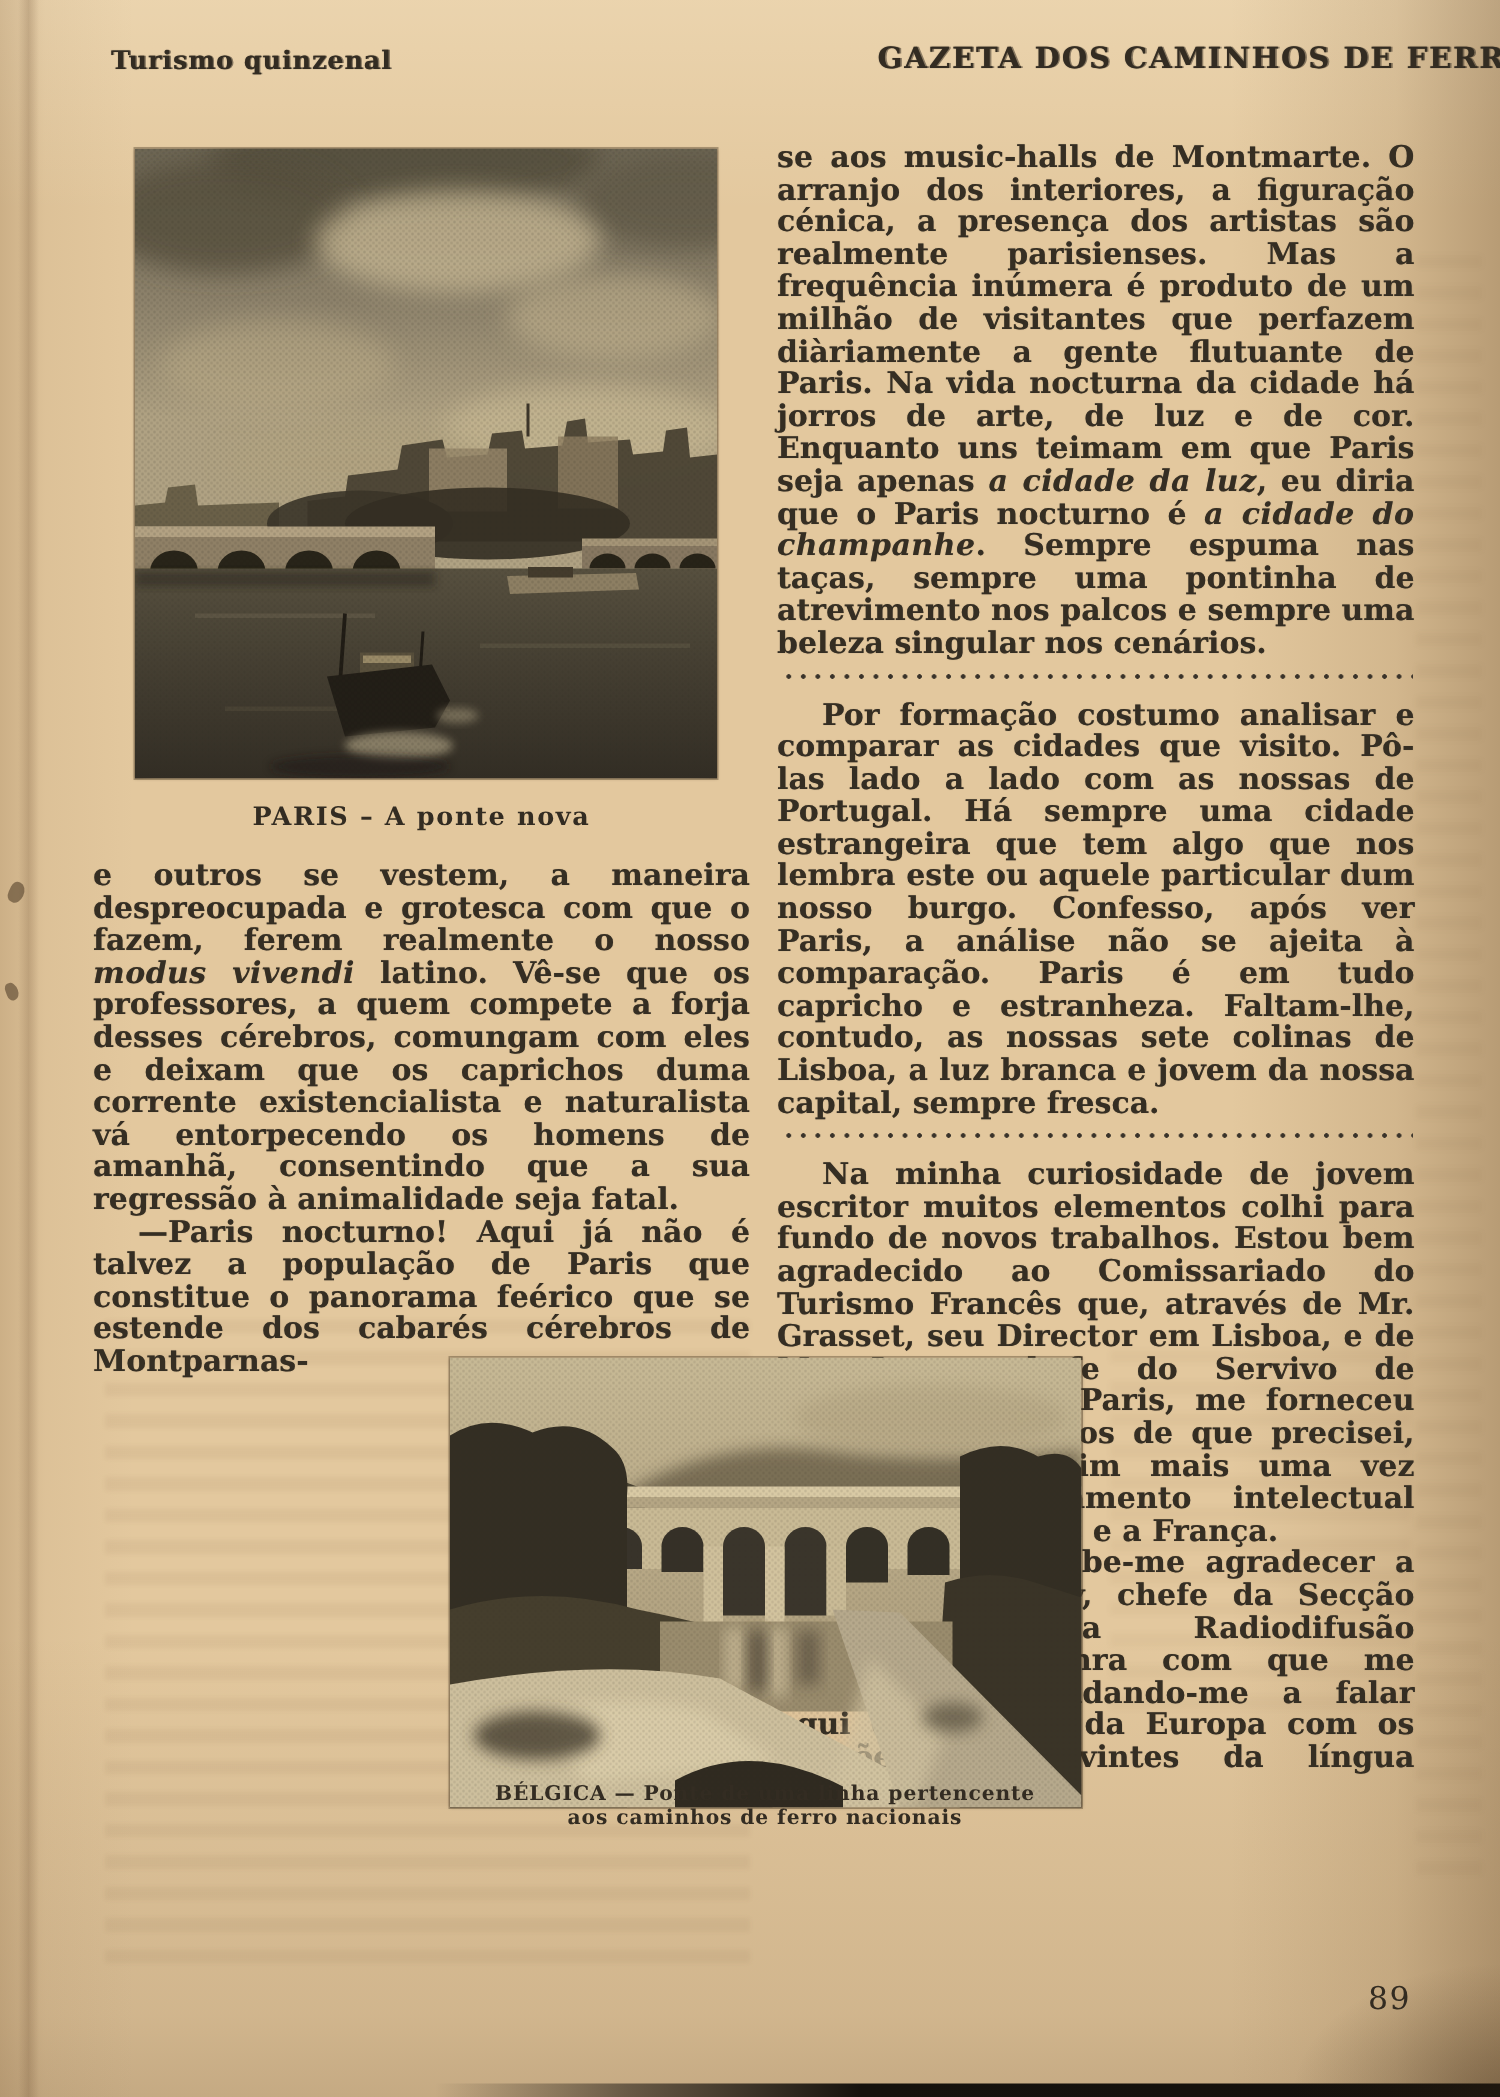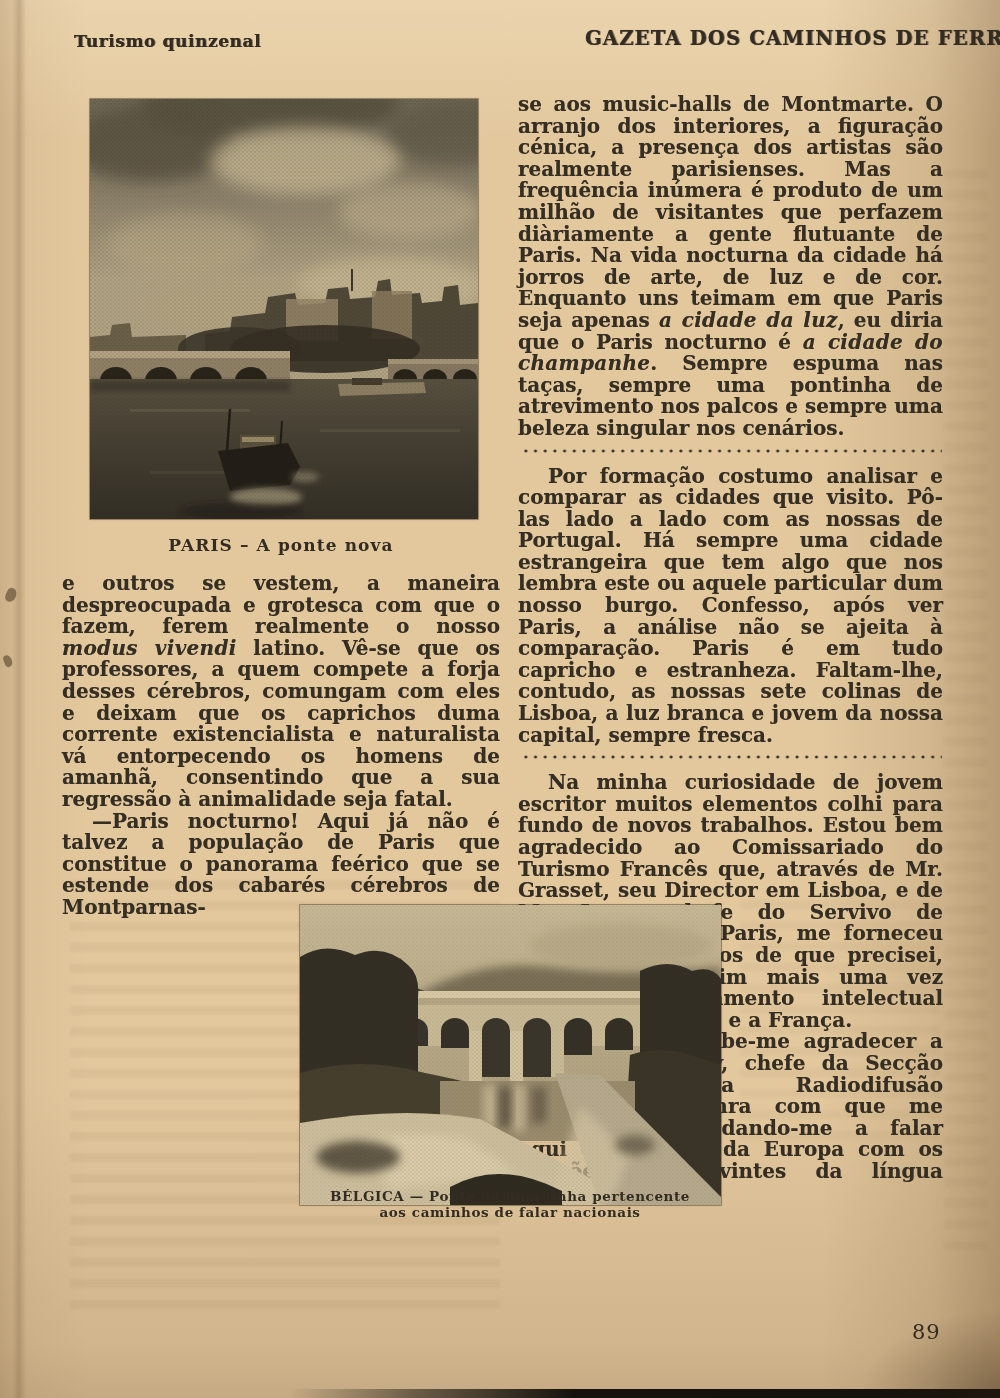--- a/index.html
+++ b/index.html
@@ -225,19 +225,19 @@
         <path d="M60 236 Q120 222 170 236 L220 270 L90 284 Z" fill="#dccfab" opacity=".8" filter="url(#bsoft)"></path>
         <ellipse cx="58" cy="252" rx="42" ry="16" fill="#453d2d" opacity=".8" filter="url(#bsoft)"></ellipse>
         <path d="M150 282 Q200 254 262 286 L262 300 L150 300 Z" fill="#2f2a20"></path>
         <ellipse cx="335" cy="240" rx="20" ry="10" fill="#4a4230" opacity=".6" filter="url(#bsoft)"></ellipse>
       </g>
       <rect width="421" height="300" fill="url(#bht)"></rect>
     </svg>
   </figure>
   <div class="caption caption-belgica">
     <div>BÉLGICA — Ponte de uma linha pertencente</div>
-    <div>aos caminhos de falar nacionais</div>
+    <div>aos caminhos de ferro nacionais</div>
   </div>
 
   <div class="page-number">89</div>
   <div class="scan-edge-bottom"></div>
   <div class="corner-shadow"></div>
 </div>
 
 </body></html>

